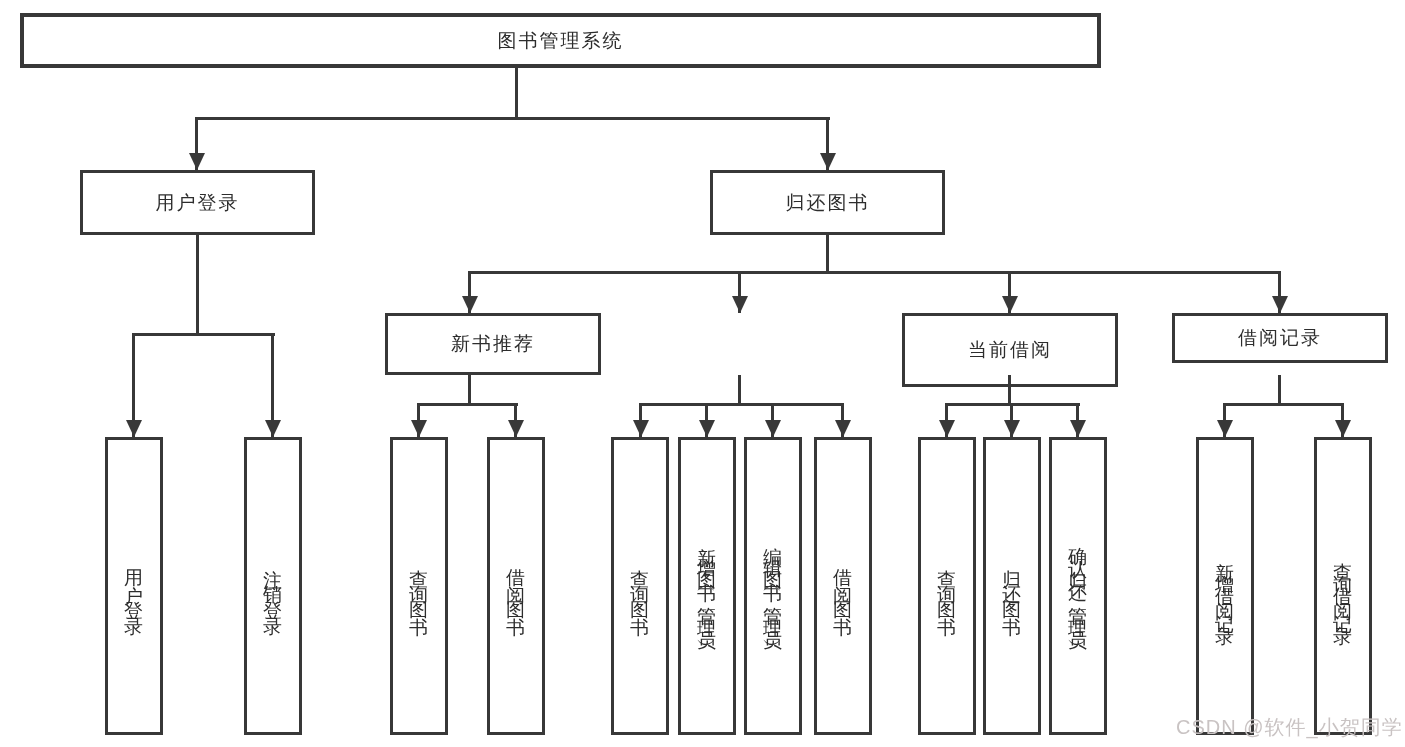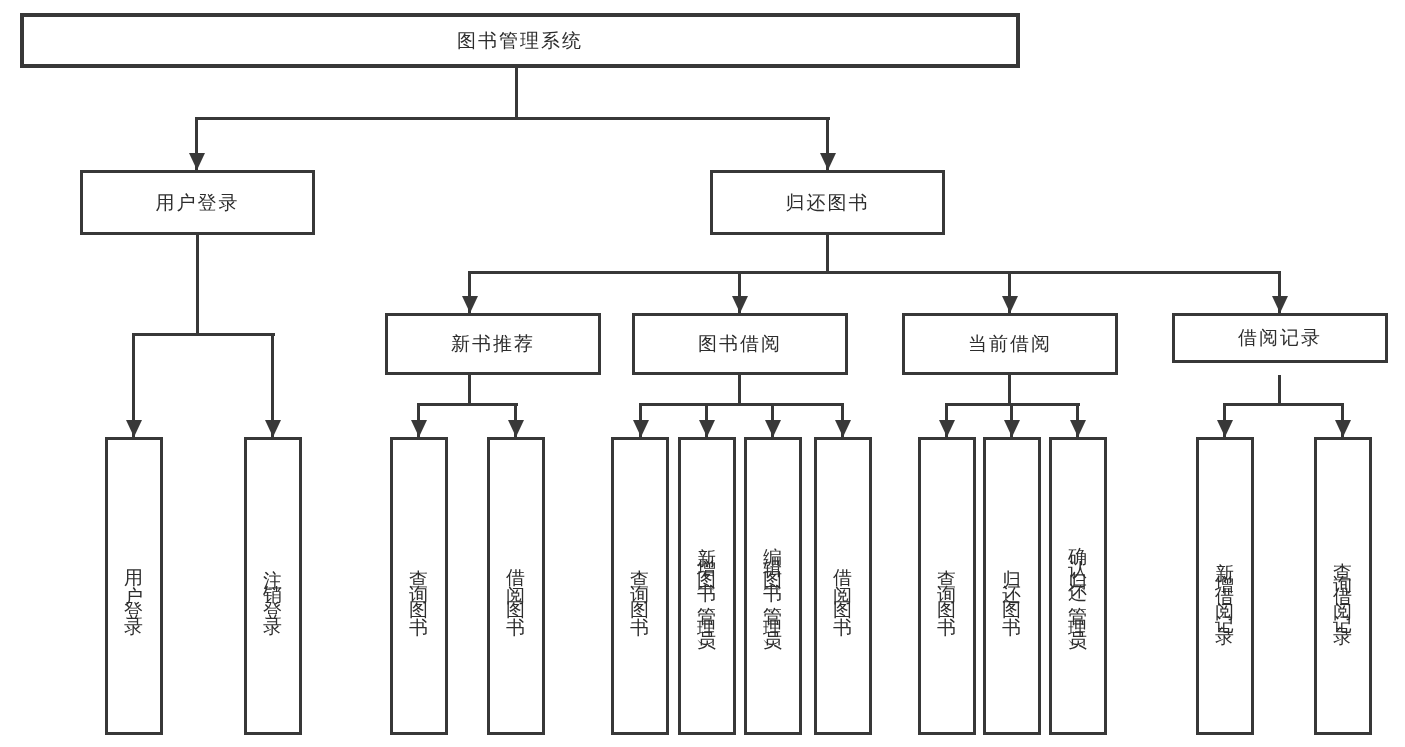--- a/index.html
+++ b/index.html
@@ -65,21 +65,21 @@
     letter-spacing: 1px;
     z-index: 5;
     white-space: nowrap;
   }
 </style>
 </head>
 <body>
 
 <div id="stage">
 
-  <div class="node root-node" style="left:20px; top:13px; width:1000px; height:55px;">图书管理系统</div>
+  <div class="node root-node" style="left:20px; top:13px; width:1081px; height:55px;">图书管理系统</div>
 
   <div class="vline" style="left:515px; top:68px; height:51px;"></div>
   <div class="hline" style="left:196px; top:117px; width:634px;"></div>
   <div class="drop" style="left:195px; top:117px; height:53px;"></div>
   <div class="drop" style="left:826px; top:117px; height:53px;"></div>
 
   <div class="node" style="left:80px; top:170px; width:235px; height:65px;">用户登录</div>
   <div class="node" style="left:710px; top:170px; width:235px; height:65px;">归还图书</div>
 
   <div class="vline" style="left:196px; top:235px; height:100px;"></div>
@@ -88,22 +88,21 @@
   <div class="drop" style="left:271px; top:333px; height:104px;"></div>
 
   <div class="vline" style="left:826px; top:235px; height:38px;"></div>
   <div class="hline" style="left:468px; top:271px; width:813px;"></div>
   <div class="drop" style="left:468px;  top:271px; height:42px;"></div>
   <div class="drop" style="left:738px;  top:271px; height:42px;"></div>
   <div class="drop" style="left:1008px; top:271px; height:42px;"></div>
   <div class="drop" style="left:1278px; top:271px; height:42px;"></div>
 
   <div class="node" style="left:362px; top:313px; width:216px; height:62px;margin-left:23px;">新书推荐</div>
-  <div class="node" style="left:632px; top:313px; width:216px; height:62px;">图书借阅</div>
-  <div class="node" style="left:902px; top:313px; width:216px; height:62px;">当前借阅</div>
+  <div class="node" style="left:902px; top:313px; width:216px; height:74px;">当前借阅</div>
   <div class="node" style="left:1172px; top:313px; width:216px; height:50px;">借阅记录</div>
 
   <div class="vline" style="left:468px; top:375px; height:30px;"></div>
   <div class="hline" style="left:417px; top:403px; width:101px;"></div>
   <div class="drop" style="left:417px; top:403px; height:34px;"></div>
   <div class="drop" style="left:514px; top:403px; height:34px;"></div>
 
   <div class="vline" style="left:738px; top:375px; height:30px;"></div>
   <div class="hline" style="left:639px; top:403px; width:205px;"></div>
   <div class="drop" style="left:639px; top:403px; height:34px;"></div>
@@ -159,14 +158,15 @@
     <span class="vtext">确认归还（管理员）</span>
   </div>
 
   <div class="node leaf s6" style="left:1196px;">
     <span class="vtext">新增借阅记录</span>
   </div>
   <div class="node leaf s6" style="left:1314px;">
     <span class="vtext">查询借阅记录</span>
   </div>
 
+  <div class="watermark">CSDN @软件_小贺同学</div>
 
 </div>
 
 </body></html>

